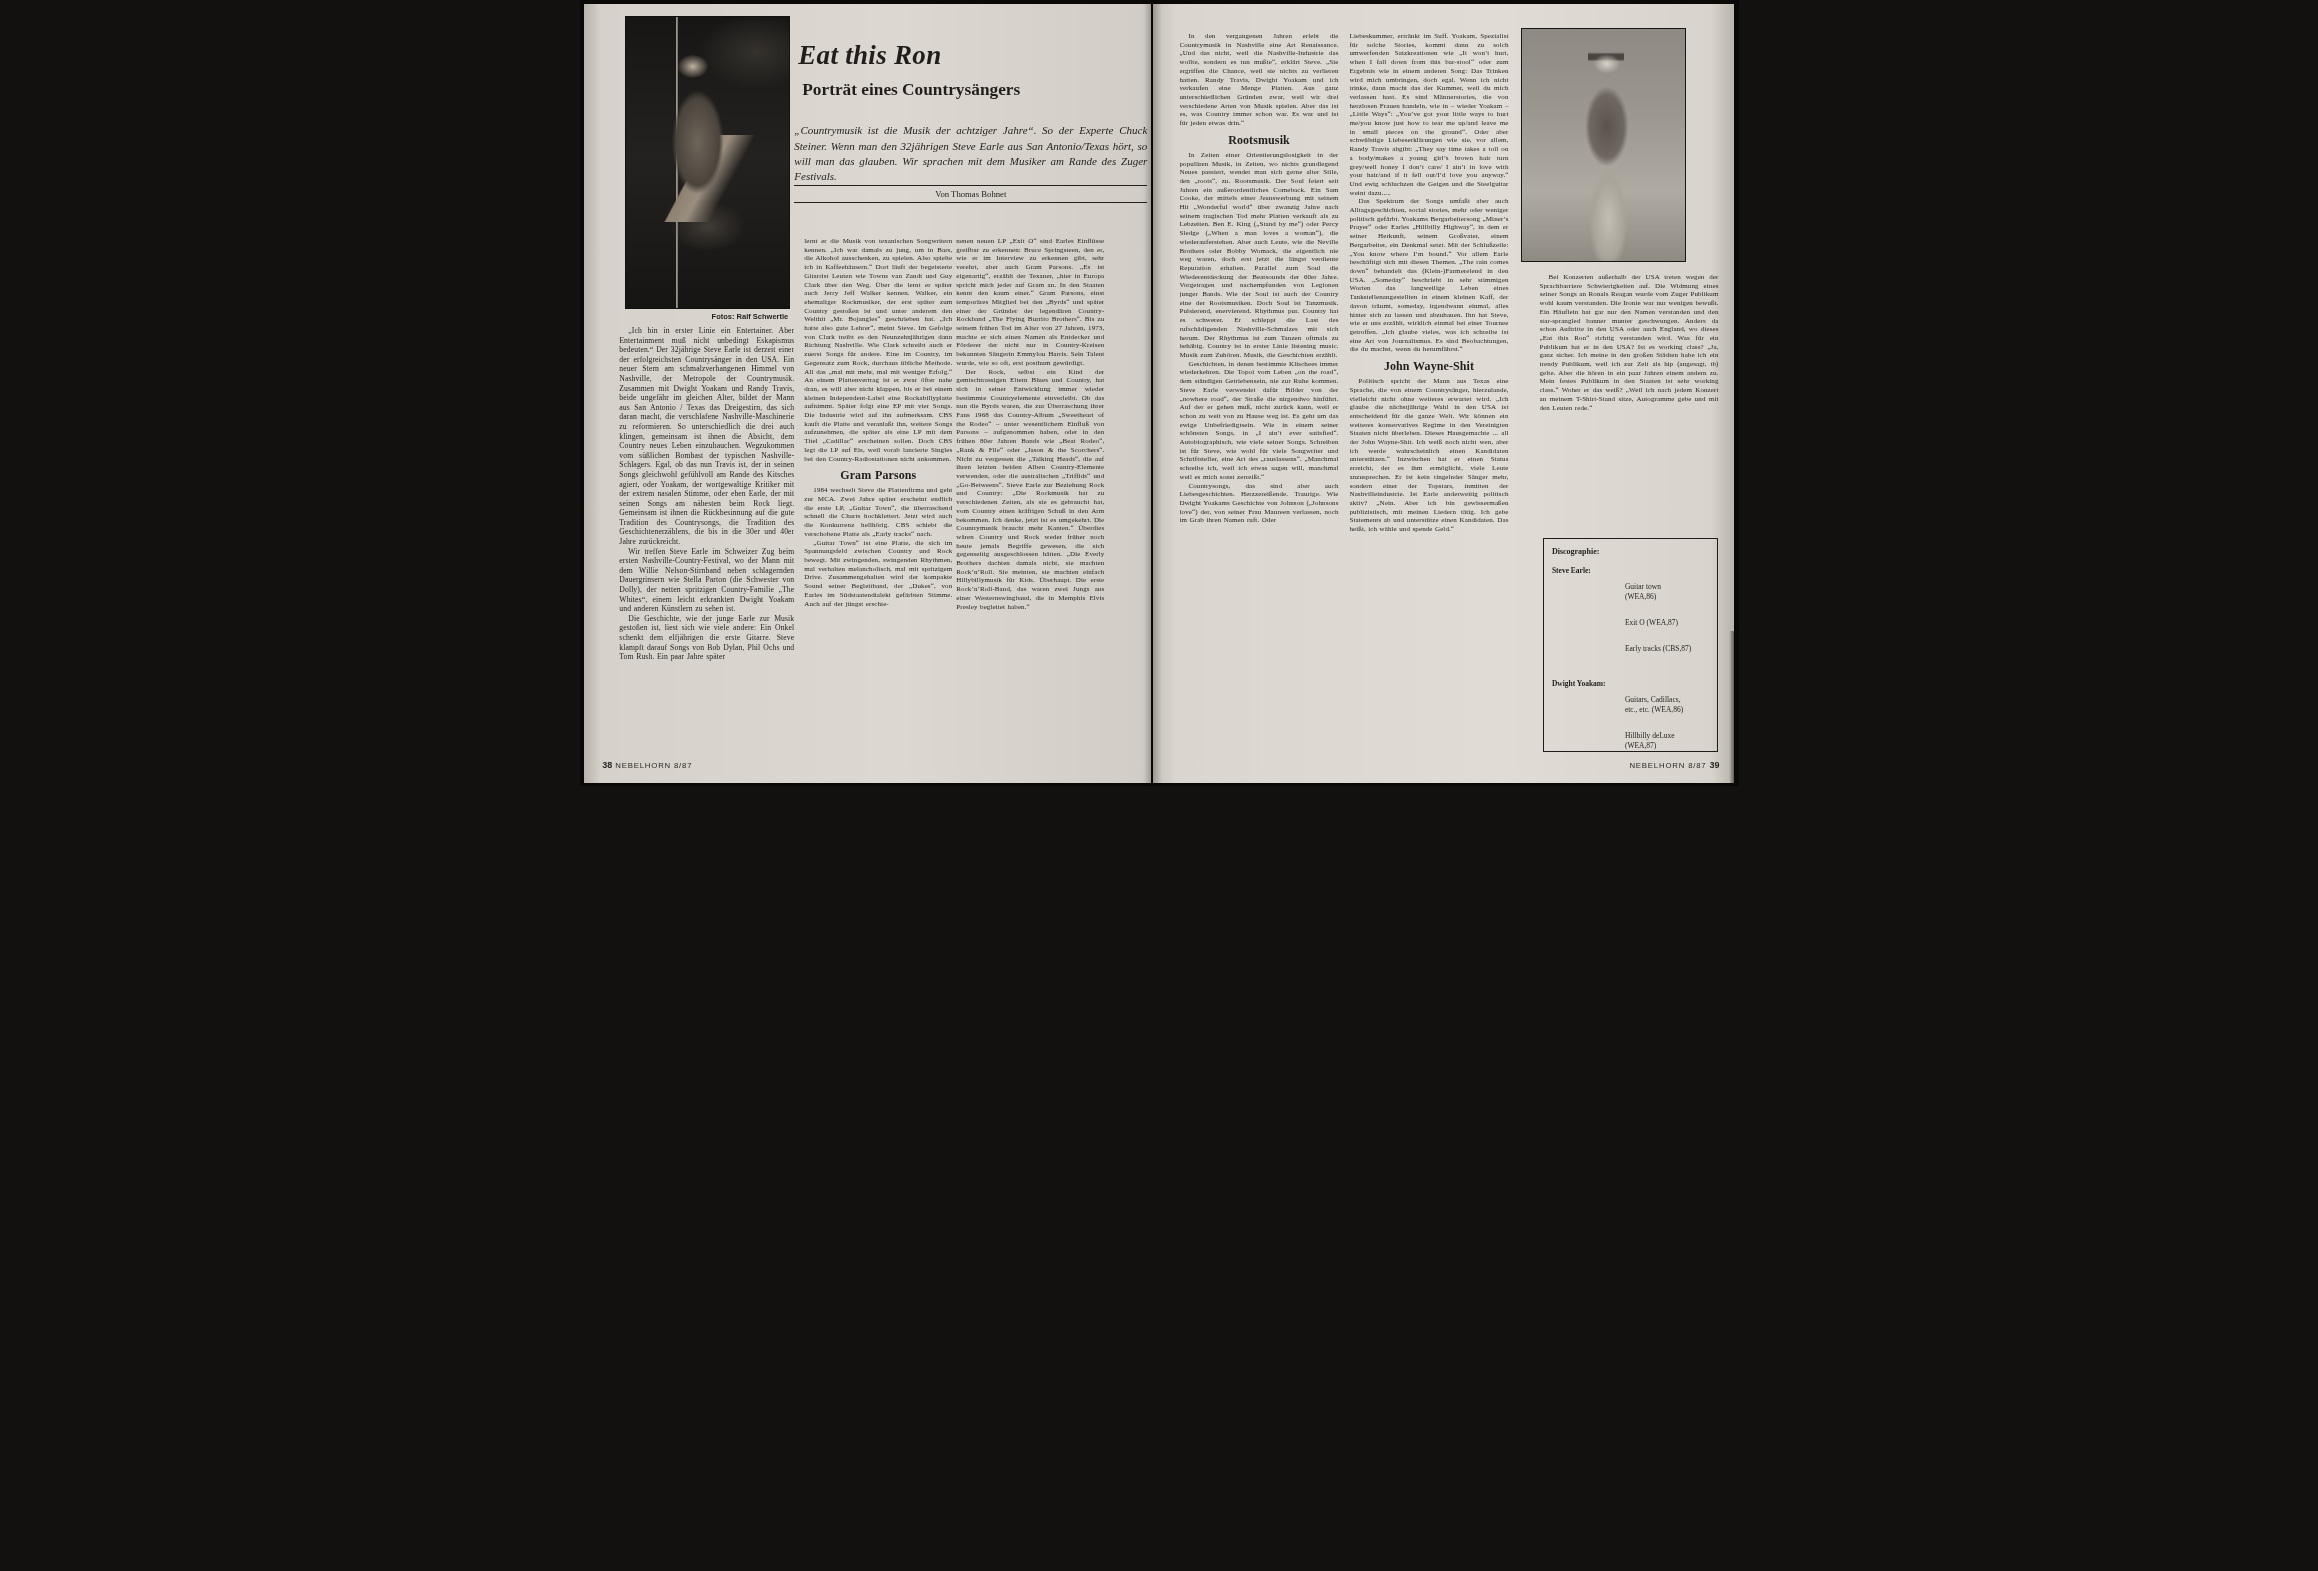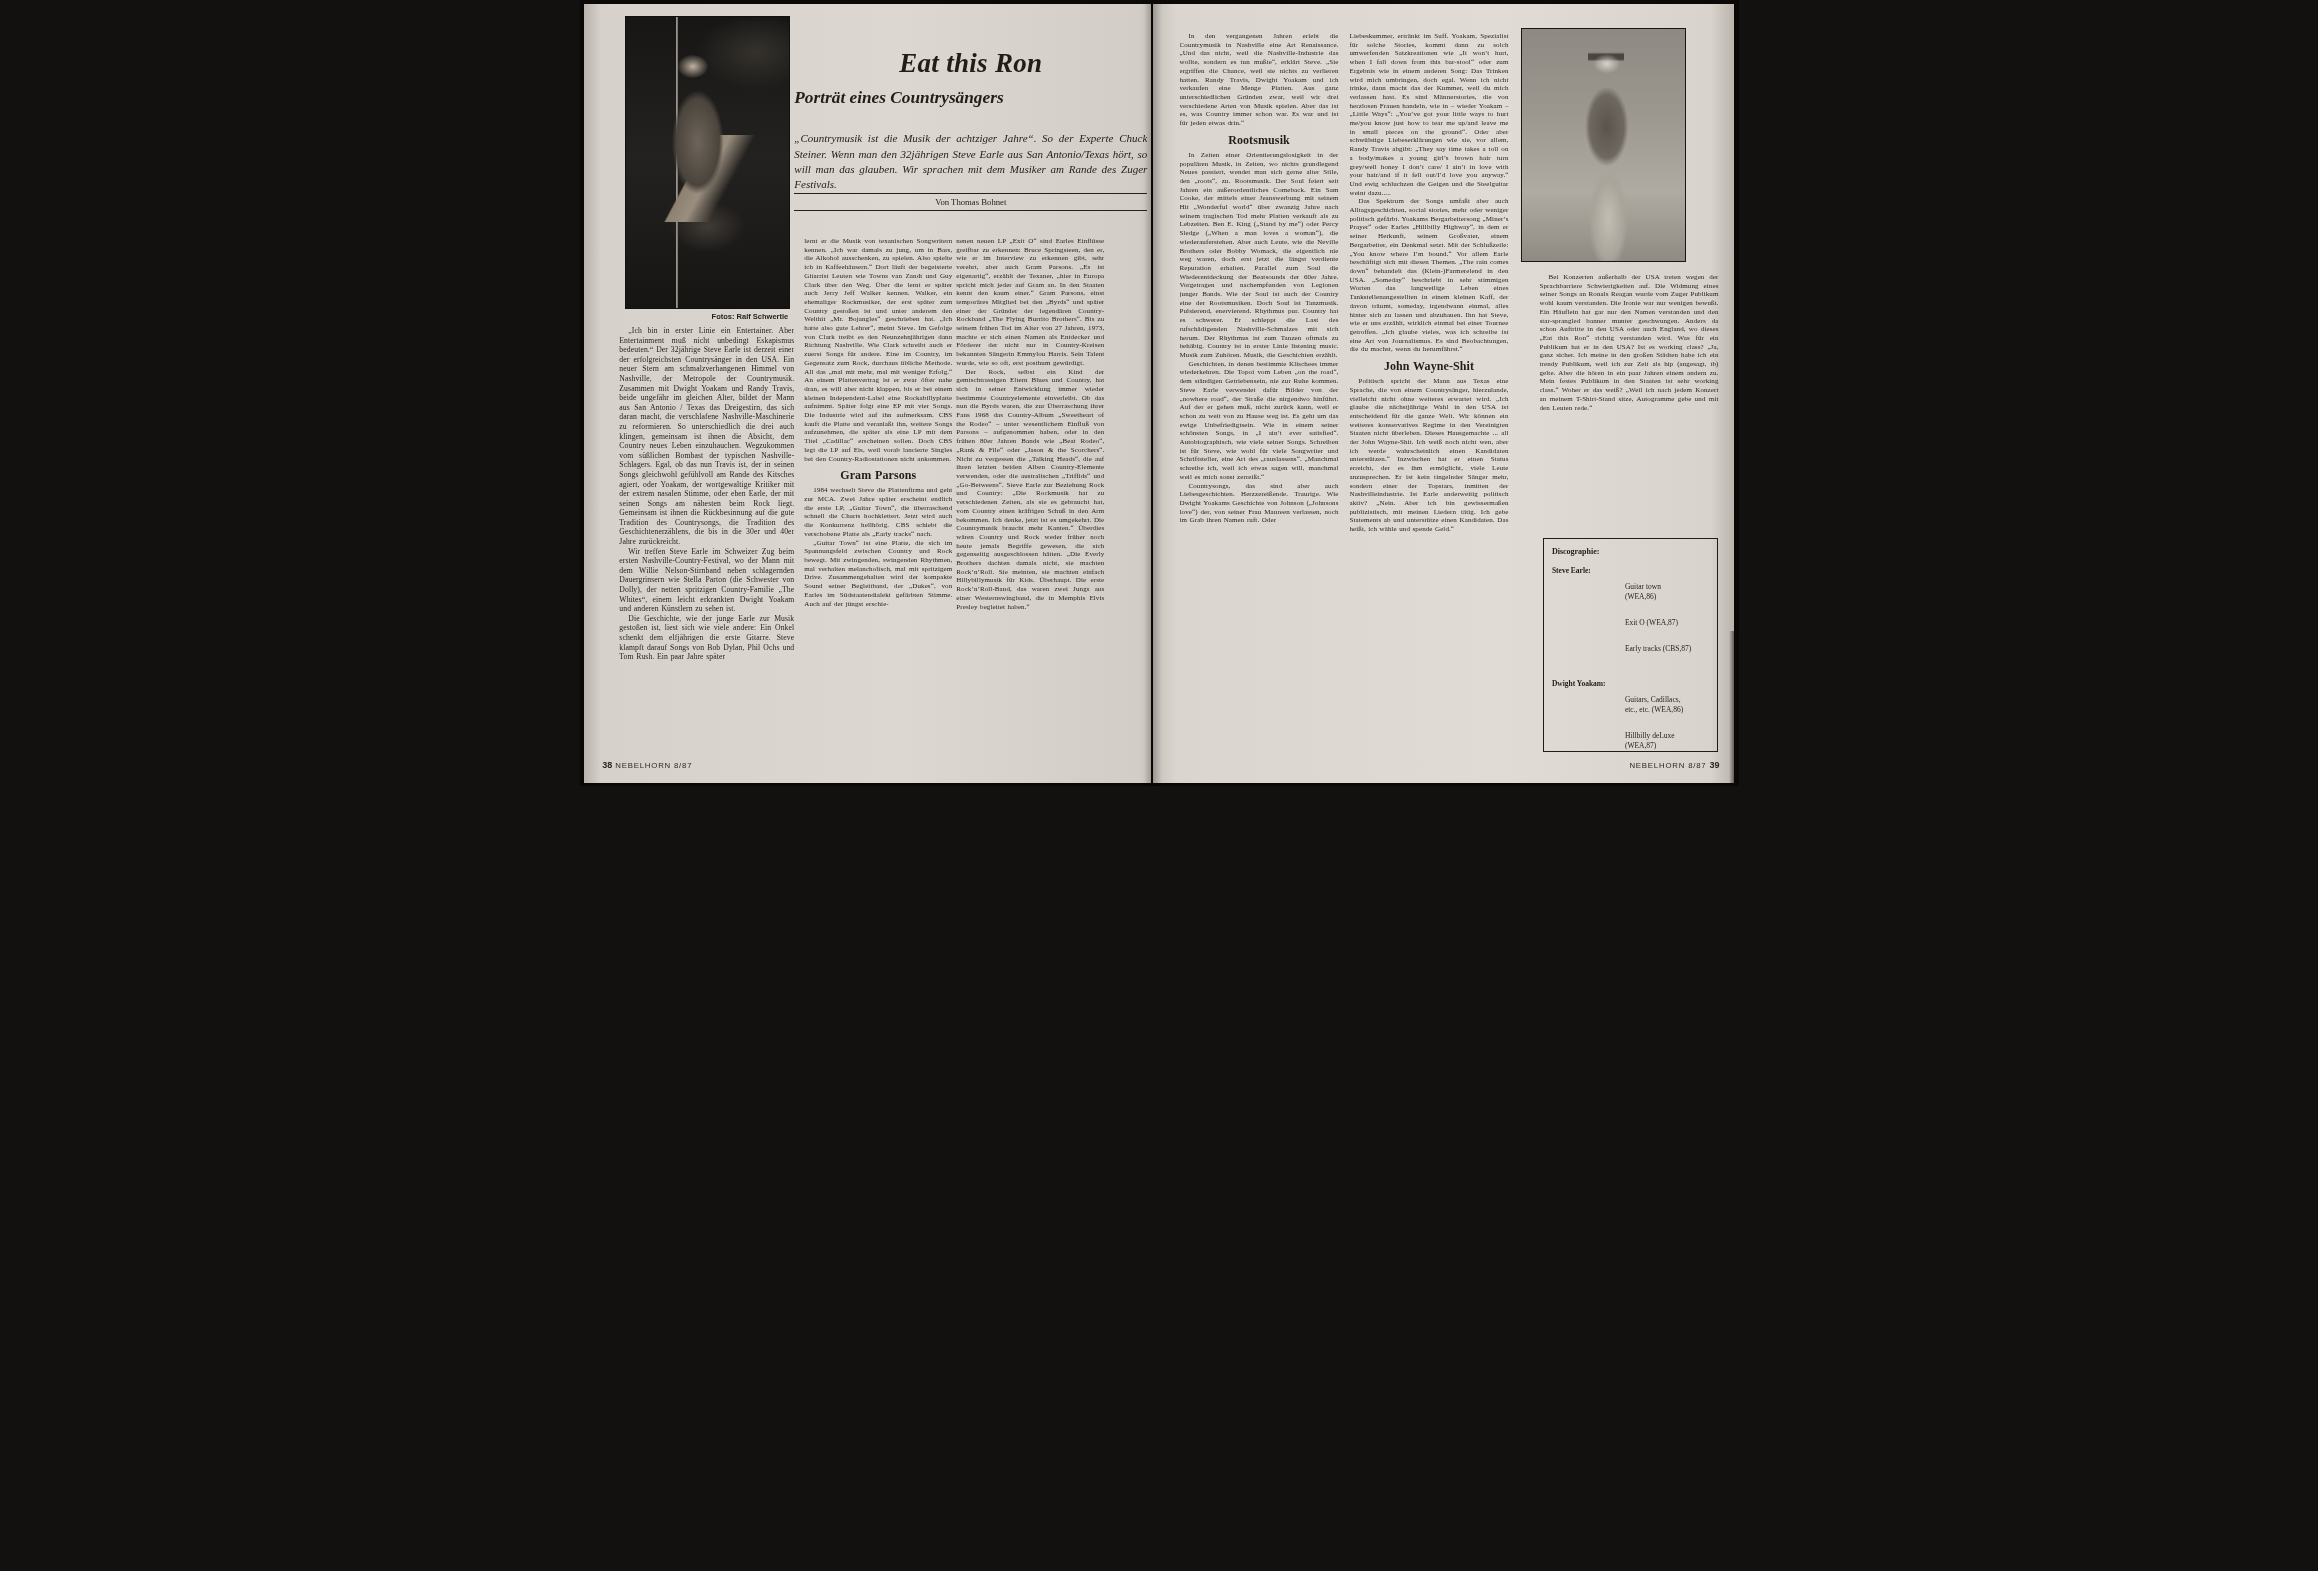--- a/index.html
+++ b/index.html
@@ -32,22 +32,22 @@
       radial-gradient(ellipse 18px 13px at 52% 15%, #d8d2c8 0%, transparent 75%),
       linear-gradient(180deg, transparent 10%, #4a4540 11% 13%, transparent 14%) 52% 0/36px 100% no-repeat,
       radial-gradient(ellipse 31px 57px at 52% 42%, #5a544d 0%, #6e6860 55%, transparent 70%),
       radial-gradient(ellipse 27.5px 72px at 53% 82%, #c3beb4 0%, #a9a49a 55%, transparent 72%),
       linear-gradient(180deg,#8e8a83 0%,#9b968e 35%,#b0aba2 70%,#8f8a82 100%);}
   .photo-caption{position:absolute;left:41px;top:309px;width:163px;text-align:right;
     font-family:"Liberation Sans",sans-serif;font-weight:bold;font-size:7.5px;color:#26231f;}
 
   
   .title-block{position:absolute;left:210px;top:35px;width:353px;}
-  .headline{font-size:27px;font-style:italic;font-weight:bold;letter-spacing:0.3px;margin:12px;line-height:1;text-align:center;}
-  .subhead{font-size:17.3px;font-style:italic;font-weight:bold;margin:12px 0 0 0;line-height:1.05;}
+  .headline{font-size:27px;font-style:italic;font-weight:bold;letter-spacing:0.3px;margin:4px;line-height:1;}
+  .subhead{font-size:17.3px;font-weight:bold;margin:12px 0 0 8px;line-height:1.05;}
   .standfirst{margin:24px 0 0 0;font-size:11px;font-style:italic;line-height:1.4;text-align:justify;}
   .byline-box{border-top:1.2px solid #24211d;border-bottom:1.2px solid #24211d;
     padding:3px 1.2px 3.6px 1.2px;font-size:8.7px;text-align:center;}
 
   
   .col{position:absolute;text-align:justify;overflow:hidden;font-size:7px;line-height:8.7px;
        letter-spacing:0.1px;word-spacing:0.6px;}
   .para{margin:0;text-indent:9px;}
   .para.noindent{text-indent:0;}
   .col-heading{text-align:center;font-size:12px;font-weight:bold;margin:7.8px 0 6.6px 0;}

